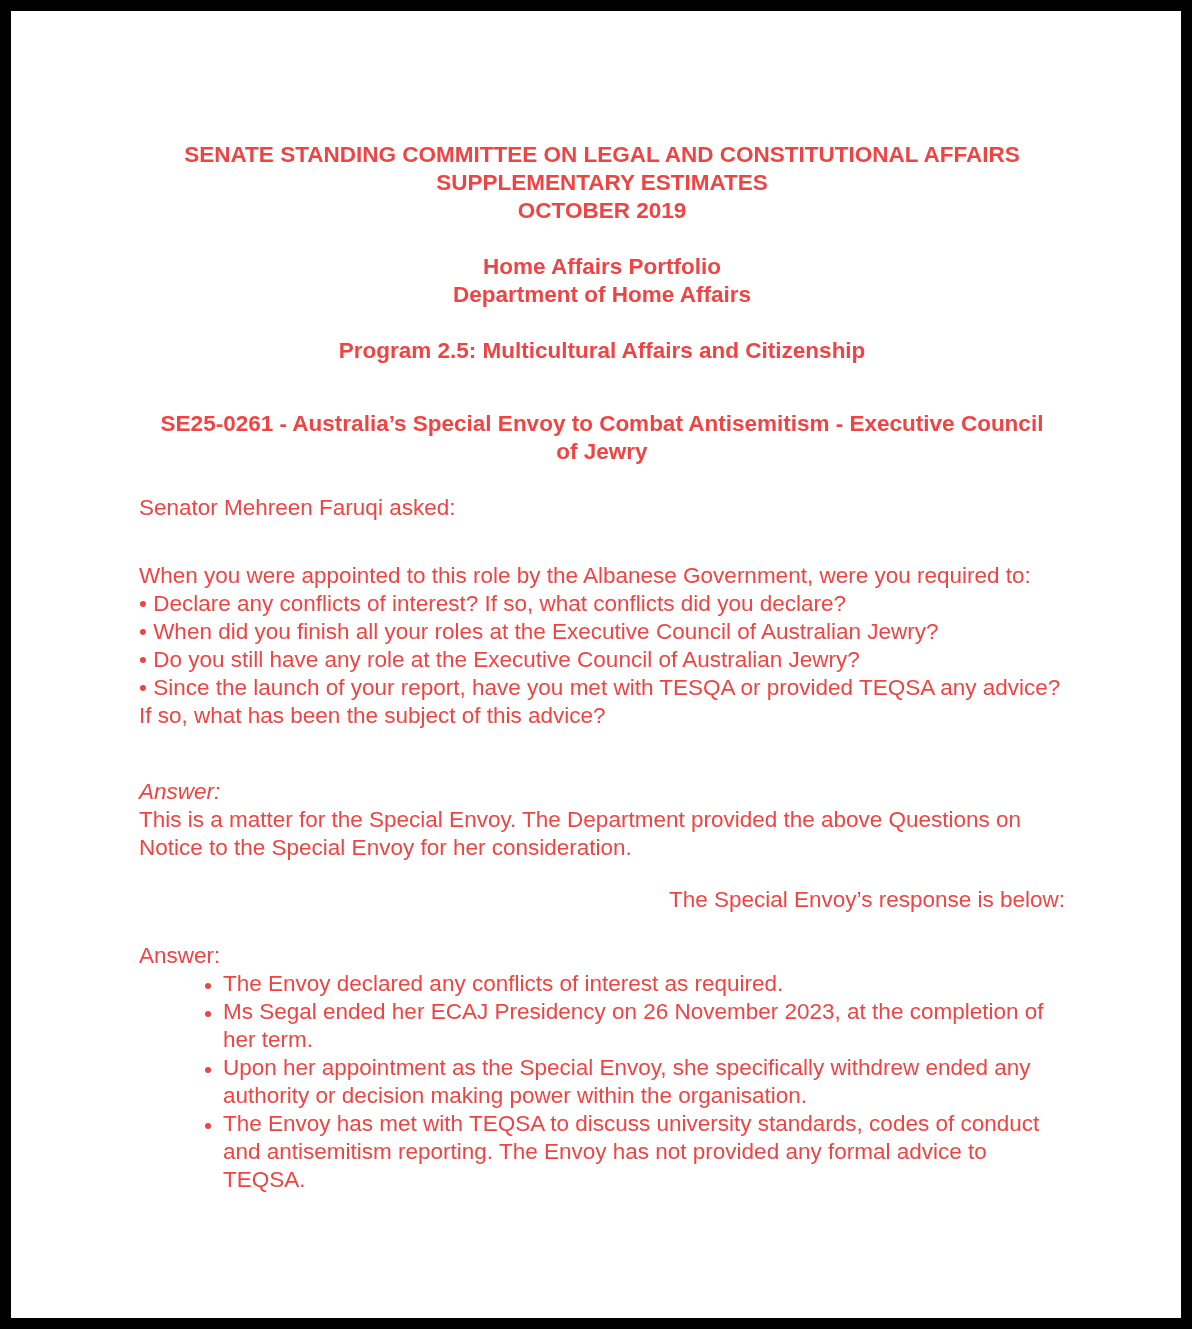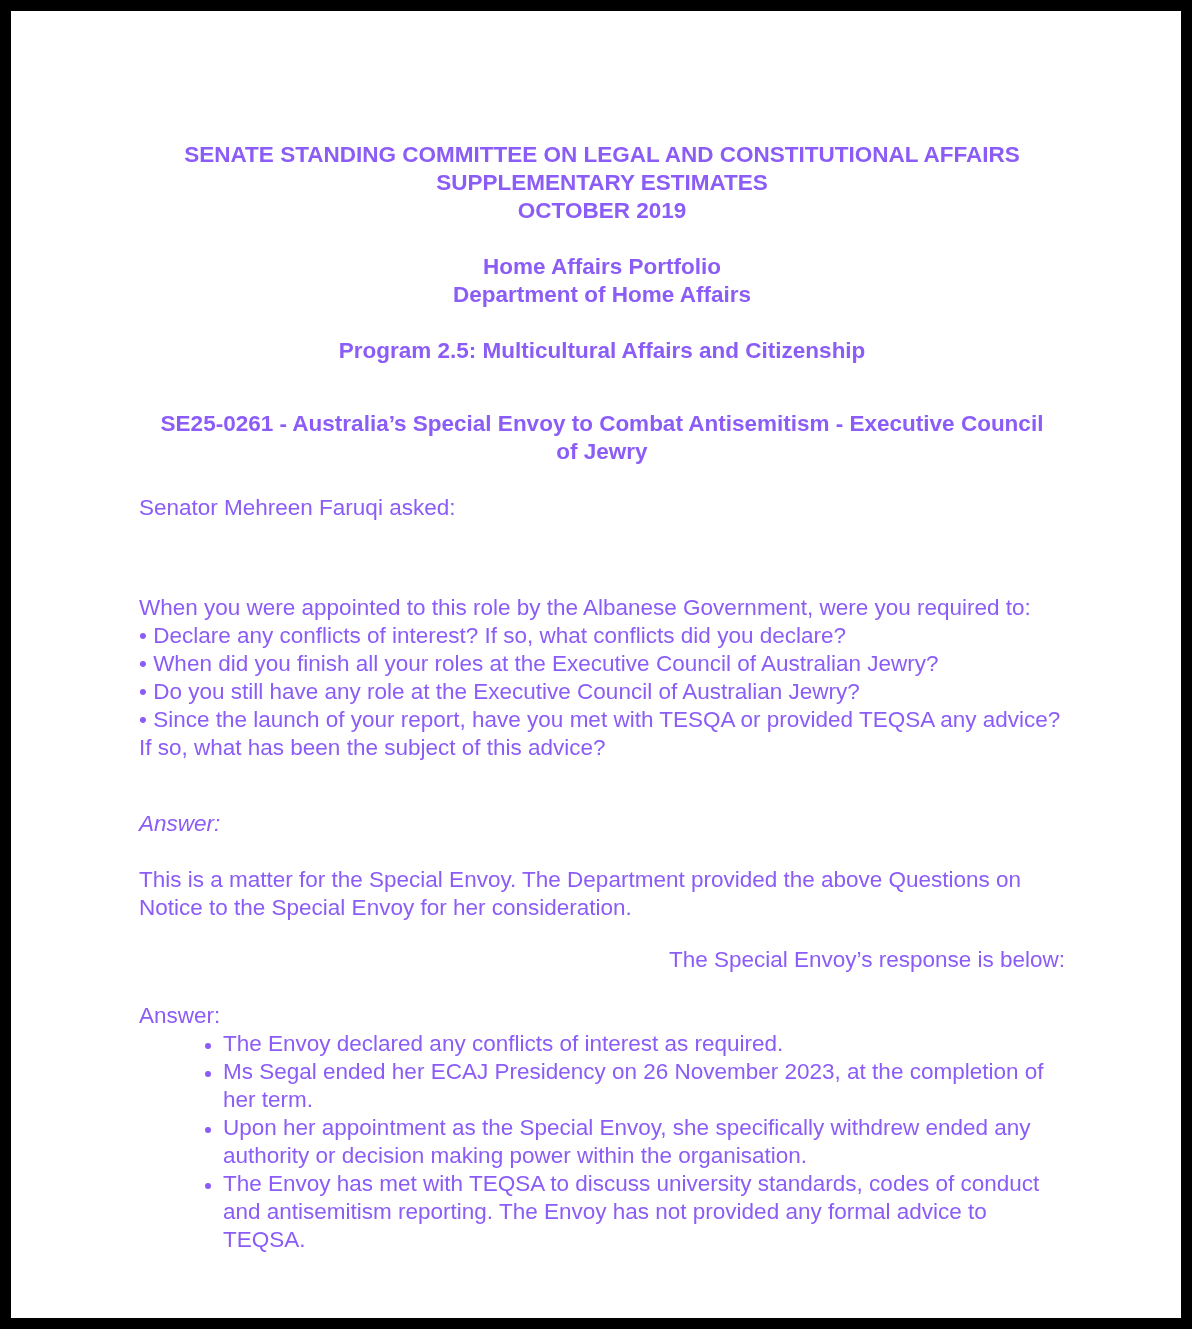--- a/index.html
+++ b/index.html
@@ -10,43 +10,43 @@
   .page {
     width: 1192px;
     height: 1329px;
     box-sizing: border-box;
     border: 11px solid #000000;
     background: #ffffff;
     overflow: hidden;
     font-family: "Liberation Sans", sans-serif;
     font-size: 22.5px;
     line-height: 28px;
-    color: #8b5cf6;
+    color: #ef4444;
   }
   .content {
     padding: 130px 116px 0 128px;
   }
   .heading {
     text-align: center;
     font-weight: bold;
   }
   .committee-header { margin: 0; }
   .portfolio-header { margin-top: 28px; }
   .program-heading  { margin-top: 28px; }
   .question-heading {
     margin: 45px auto 0;
     max-width: 900px;
   }
   .asked-by { margin-top: 28px; }
-  .question-block { margin-top: 72px; }
+  .question-block { margin-top: 40px; }
   .answer-label-italic {
     font-style: italic;
     margin-top: 48px;
   }
-  .department-answer { margin-top: 28px; }
+  .department-answer { }
   .response-intro { margin-top: 24px; text-align: right; }
   .envoy-answer-label { margin-top: 28px; }
   ul.envoy-bullets {
     margin: 0;
     padding-left: 84px;
   }
   ul.envoy-bullets li {
     list-style-type: disc;
   }
   ul.envoy-bullets li::marker {

